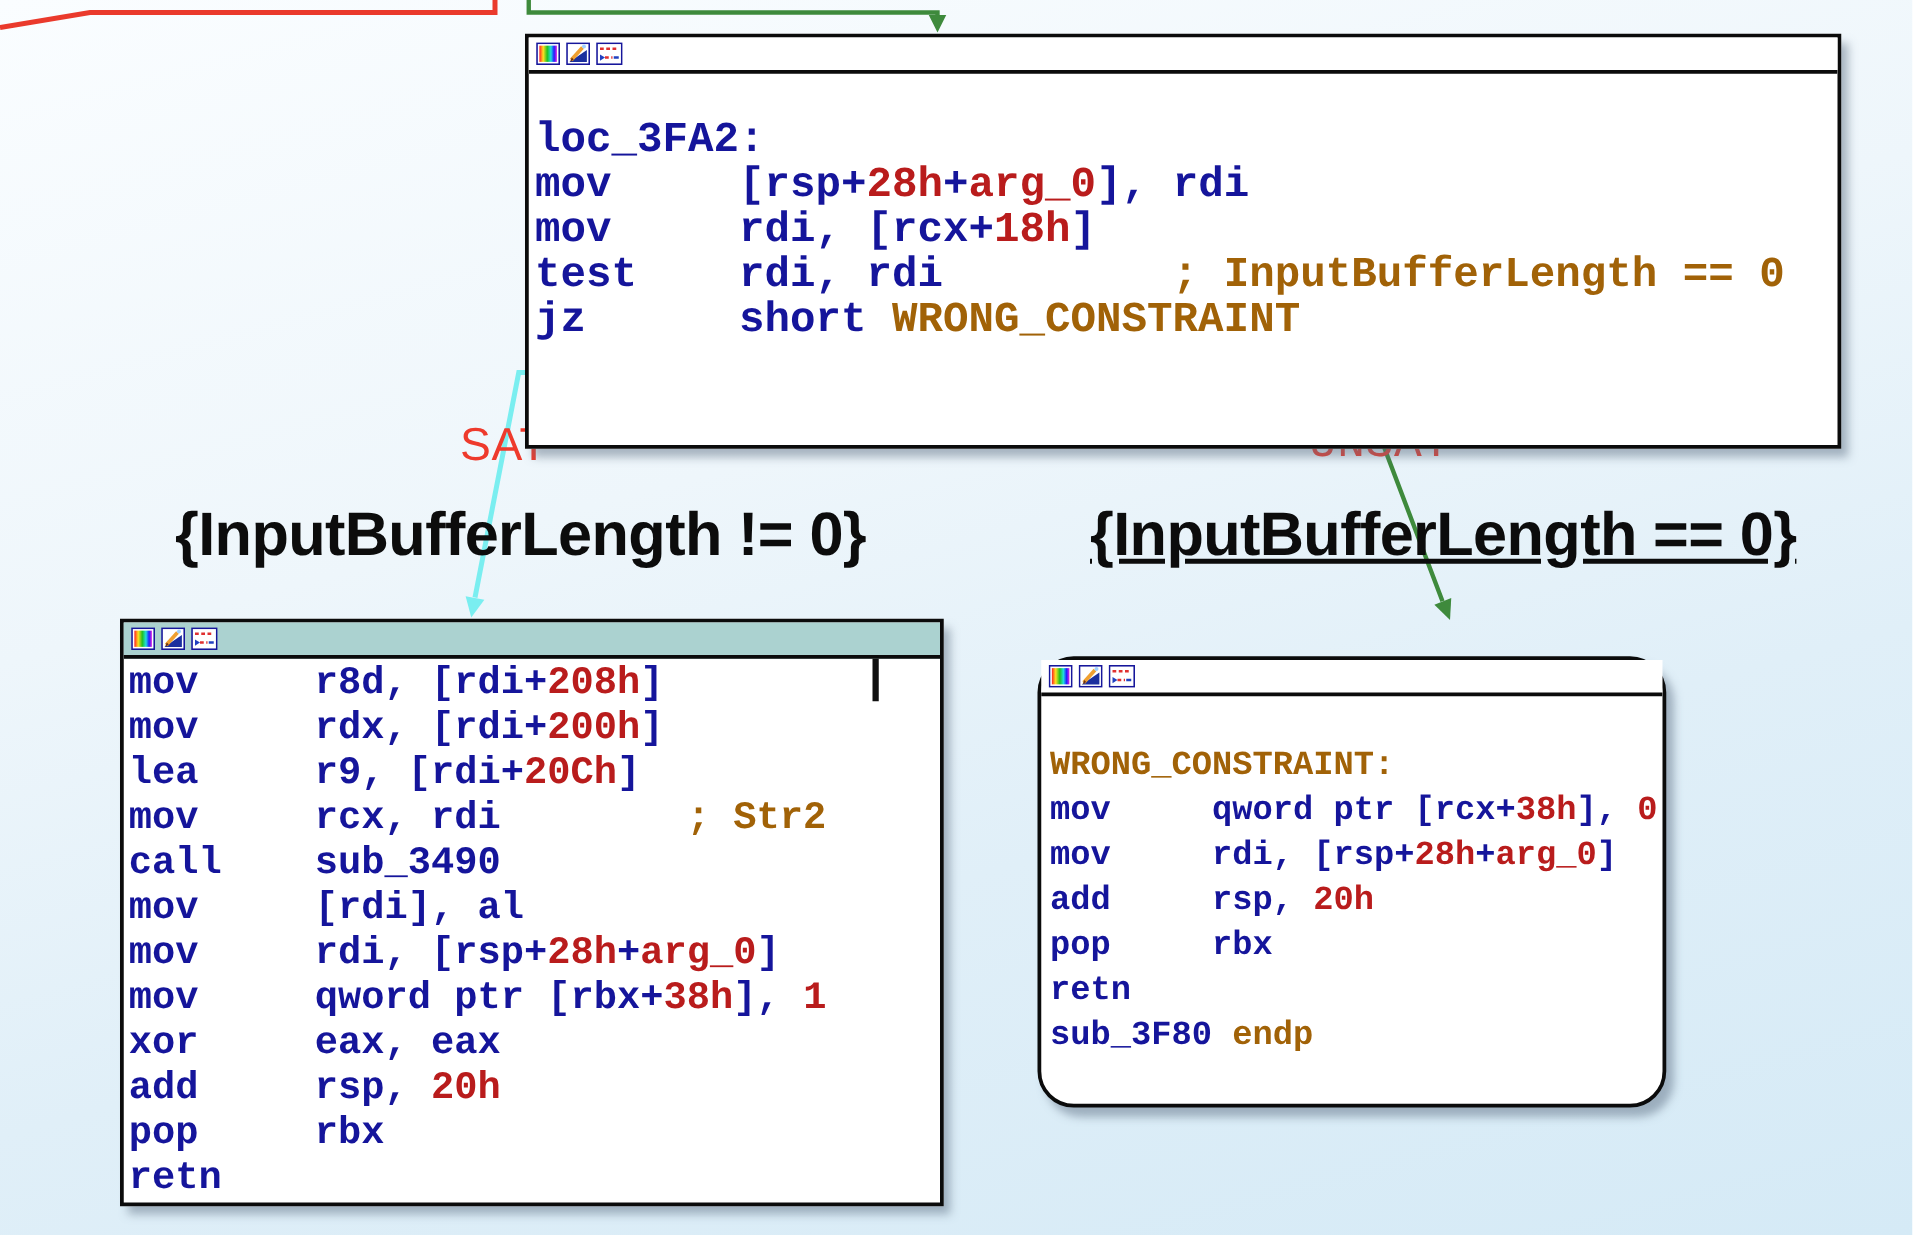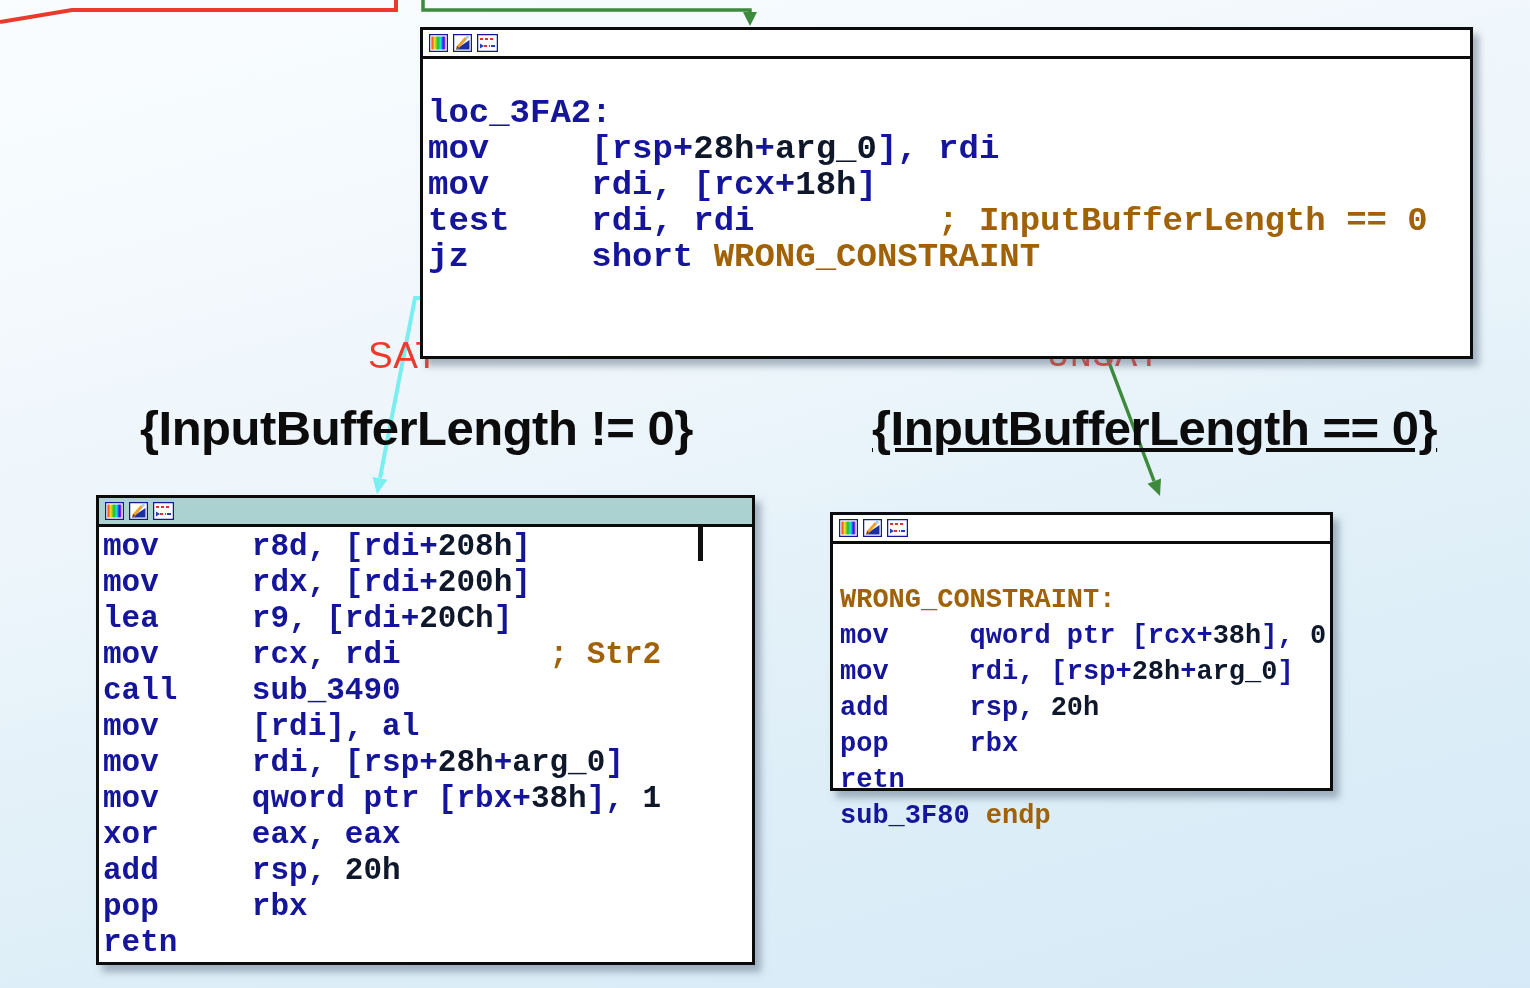--- a/index.html
+++ b/index.html
@@ -24,21 +24,21 @@
   .block.selected .titlebar{background:#abd2d0;}
   .titlebar .tbicon{display:inline-flex; cursor:pointer;}
   pre.code{
     margin:0; font-family:"Liberation Mono", monospace; font-weight:bold;
   }
   .line{white-space:pre; height:36px; line-height:36px;}
   #block-top  pre.code{font-size:34px; padding:0 0 0 5px;}
   #block-left pre.code{font-size:31px; padding:2px 0 0 4px;}
   #block-right pre.code{font-size:27px; padding:2px 0 0 7px;}
   .c-navy{color:#15159b;}
-  .c-green{color:#0f172a;}
+  .c-green{color:#b91c1c;}
   .c-blue{color:#a16207;}
   #caret{position:absolute; z-index:4; width:5px; height:34px; background:#101010;}
 </style>
 </head>
 <body>
 
 <svg width="0" height="0" style="position:absolute">
   <defs>
     <linearGradient id="gradRainbow" x1="0" y1="0" x2="1" y2="0">
       <stop offset="0" stop-color="#ff2020"></stop>
@@ -121,21 +121,21 @@
           <line x1="3" y1="5" x2="17" y2="5" stroke="#e03030" stroke-width="2" stroke-dasharray="3 2"></line>
           <line x1="7" y1="12" x2="13" y2="12" stroke="#e03030" stroke-width="2" stroke-dasharray="3 2"></line>
           <polygon points="3,9.5 7,12 3,14.5" fill="#2040c0"></polygon>
           <line x1="14" y1="12" x2="18" y2="12" stroke="#2040c0" stroke-width="2"></line>
         </svg>
       </span>
     </div>
     <pre class="code"><div class="line"><span class="c-navy">mov     r8d, [rdi+</span><span class="c-green">208h</span><span class="c-navy">]</span></div><div class="line"><span class="c-navy">mov     rdx, [rdi+</span><span class="c-green">200h</span><span class="c-navy">]</span></div><div class="line"><span class="c-navy">lea     r9, [rdi+</span><span class="c-green">20Ch</span><span class="c-navy">]</span></div><div class="line"><span class="c-navy">mov     rcx, rdi        </span><span class="c-blue">; Str2</span></div><div class="line"><span class="c-navy">call    sub_3490</span></div><div class="line"><span class="c-navy">mov     [rdi], al</span></div><div class="line"><span class="c-navy">mov     rdi, [rsp+</span><span class="c-green">28h</span><span class="c-navy">+</span><span class="c-green">arg_0</span><span class="c-navy">]</span></div><div class="line"><span class="c-navy">mov     qword ptr [rbx+</span><span class="c-green">38h</span><span class="c-navy">], </span><span class="c-green">1</span></div><div class="line"><span class="c-navy">xor     eax, eax</span></div><div class="line"><span class="c-navy">add     rsp, </span><span class="c-green">20h</span></div><div class="line"><span class="c-navy">pop     rbx</span></div><div class="line"><span class="c-navy">retn</span></div></pre>
   </div>
 
-  <div id="block-right" class="block" style="left:830px; top:512px; width:503px; height:279px;">
+  <div id="block-right" class="block" style="left:830px; top:525px; width:503px; height:361px;border-radius:29px;">
     <div class="titlebar">
       <span class="tbicon">
         <svg width="19" height="18" viewBox="0 0 19 18">
           <rect x="0.5" y="0.5" width="18" height="17" fill="#ffffff" stroke="#16169b" stroke-width="1.5"></rect>
           <rect x="2.5" y="2.5" width="14" height="13" fill="url(#gradRainbow)"></rect>
         </svg>
       </span>
       <span class="tbicon">
         <svg width="19" height="18" viewBox="0 0 19 18">
           <rect x="0.5" y="0.5" width="18" height="17" fill="#ffffff" stroke="#16169b" stroke-width="1.5"></rect>

